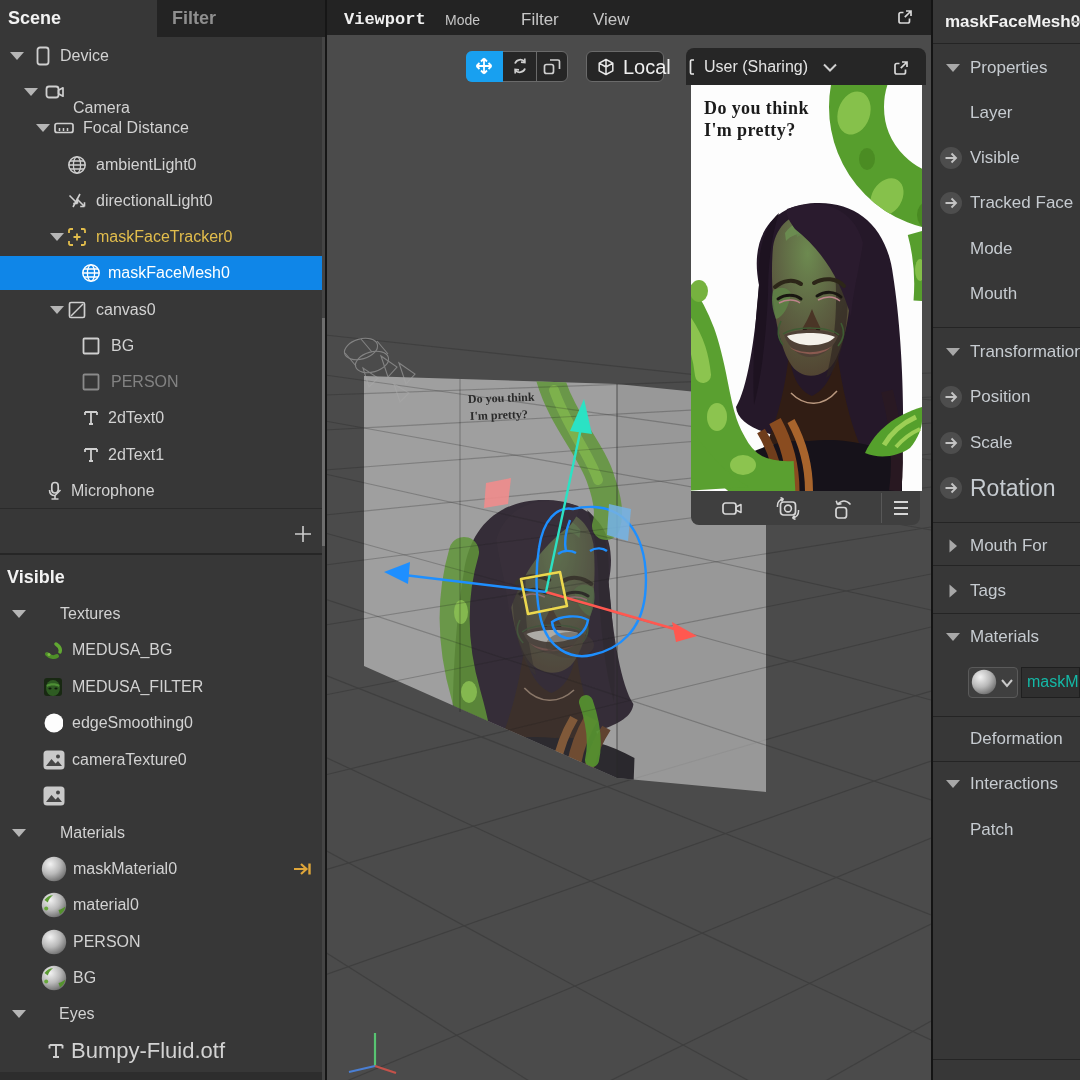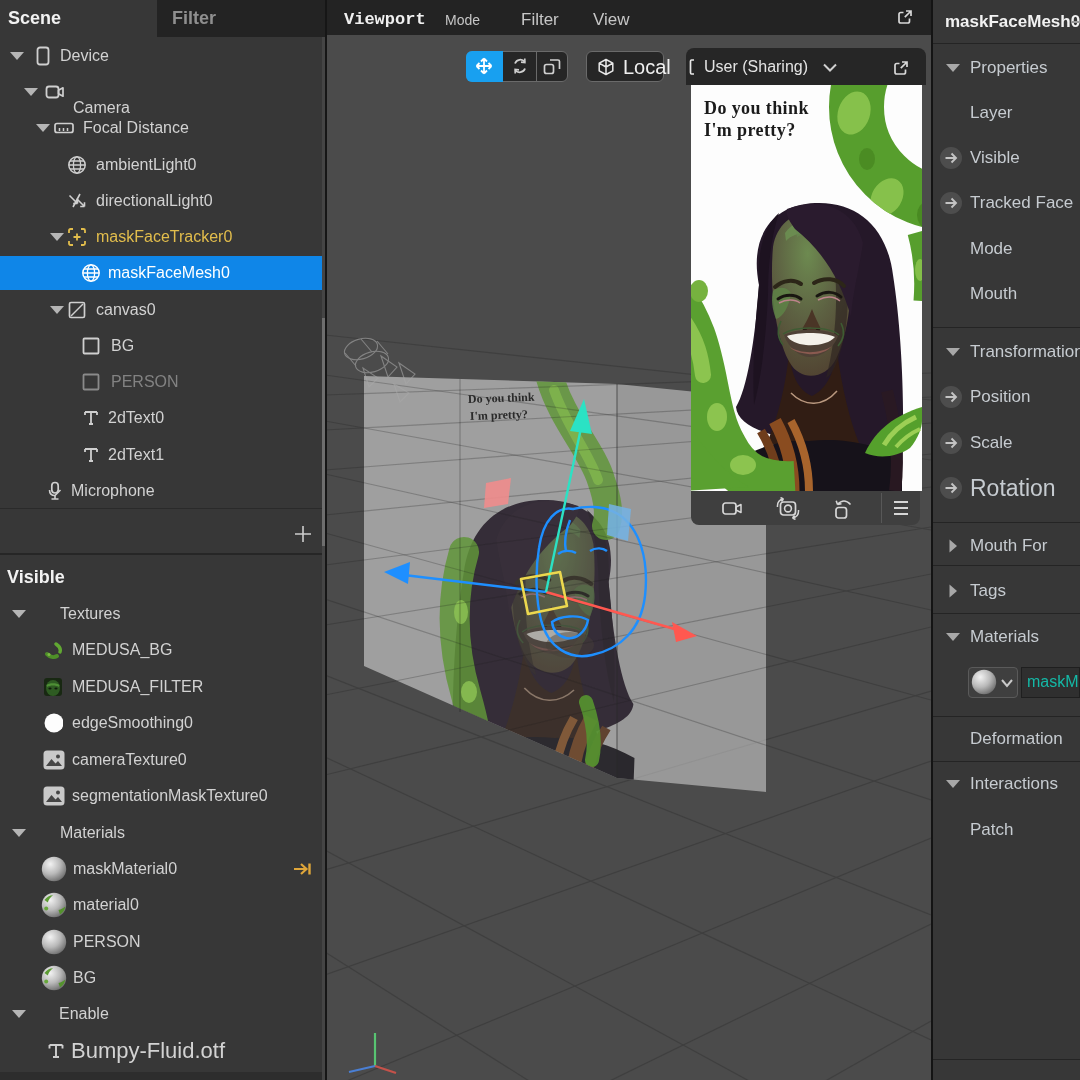--- a/index.html
+++ b/index.html
@@ -348,21 +348,20 @@
       <rect x="0.5" y="0.5" width="21" height="19" rx="3.5" fill="#c9c9c9"></rect>
       <path d="M3 16 L8.5 9 L12.5 13.5 L15 11 L19 16 Z" fill="#454545"></path>
       <circle cx="15" cy="6.5" r="2" fill="#454545"></circle>
     </svg>
 <div class="abs lbl" style="left:72px;top:748px;font-size:16px;color:#d2d2d2;font-weight:400;font-family:'Liberation Sans', sans-serif;letter-spacing:0">cameraTexture0</div>
 <svg class="abs" style="left:43px;top:786px" width="22" height="20" viewBox="0 0 22 20">
       <rect x="0.5" y="0.5" width="21" height="19" rx="3.5" fill="#c9c9c9"></rect>
       <path d="M3 16 L8.5 9 L12.5 13.5 L15 11 L19 16 Z" fill="#454545"></path>
       <circle cx="15" cy="6.5" r="2" fill="#454545"></circle>
     </svg>
-<div class="abs lbl" style="left:72px;top:784px;font-size:16px;color:#d2d2d2;font-weight:400;font-family:'Liberation Sans', sans-serif;letter-spacing:0">segmentationMaskTexture0</div>
 <svg class="abs" style="left:9px;top:823px" width="20" height="20" viewBox="0 0 20 20">
       <path d="M3 6 L17 6 L10 14 Z" fill="#b5b5b5"></path>
     </svg>
 <div class="abs lbl" style="left:60px;top:821px;font-size:16px;color:#d2d2d2;font-weight:400;font-family:'Liberation Sans', sans-serif;letter-spacing:0">Materials</div>
 <svg class="abs" style="left:41px;top:856px" width="26" height="26" viewBox="0 0 26 26">
       <defs>
         <radialGradient id="sgm1" cx="0.35" cy="0.3" r="0.75">
           <stop offset="0" stop-color="#f2f2f2"></stop>
           <stop offset="0.55" stop-color="#b9b9b9"></stop>
           <stop offset="1" stop-color="#6f6f6f"></stop>
@@ -410,21 +409,21 @@
       <circle cx="5.2" cy="16.5" r="2" fill="#67a83a"></circle>
     </svg>
 <div class="abs lbl" style="left:73px;top:966px;font-size:16px;color:#d2d2d2;font-weight:400;font-family:'Liberation Sans', sans-serif;letter-spacing:0">BG</div>
 <svg class="abs" style="left:293px;top:862px" width="18" height="14" viewBox="0 0 18 14">
       <path d="M1 7 H13 M8 2 L13.5 7 L8 12" stroke="#dfa63a" stroke-width="2.2" fill="none"></path>
       <path d="M16.5 1.5 V12.5" stroke="#dfa63a" stroke-width="2.4"></path>
     </svg>
 <svg class="abs" style="left:9px;top:1004px" width="20" height="20" viewBox="0 0 20 20">
       <path d="M3 6 L17 6 L10 14 Z" fill="#b5b5b5"></path>
     </svg>
-<div class="abs lbl" style="left:59px;top:1002px;font-size:16px;color:#d2d2d2;font-weight:400;font-family:'Liberation Sans', sans-serif;letter-spacing:0">Enable</div>
+<div class="abs lbl" style="left:59px;top:1002px;font-size:16px;color:#d2d2d2;font-weight:400;font-family:'Liberation Sans', sans-serif;letter-spacing:0">Eyes</div>
 <svg class="abs" style="left:46px;top:1041px" width="20" height="20" viewBox="0 0 20 20">
       <path d="M3.5 4 H16.5 M3.5 4 V7.5 M16.5 4 V7.5 M10 4 V16 M7 16 H13" stroke="#cfcfcf" stroke-width="1.9" fill="none"></path>
     </svg>
 <div class="abs lbl" style="left:71px;top:1039px;font-size:22px;color:#d2d2d2;font-weight:400;font-family:'Liberation Sans', sans-serif;letter-spacing:0">Bumpy-Fluid.otf</div>
 <div class="abs" style="left:0;top:1072px;width:325px;height:8px;background:#2d2d2d"></div>
 <div class="abs" style="left:322px;top:37px;width:3px;height:1043px;background:#454545"></div>
 <div class="abs" style="left:322px;top:318px;width:3px;height:228px;background:#6e6e6e"></div>
 <div class="abs" style="left:325px;top:0;width:2px;height:1080px;background:#161616"></div>
 <div class="abs" style="left:931px;top:0;width:149px;height:1080px;background:#373737"></div>
 <div class="abs" style="left:931px;top:0;width:2px;height:1080px;background:#141414"></div>

